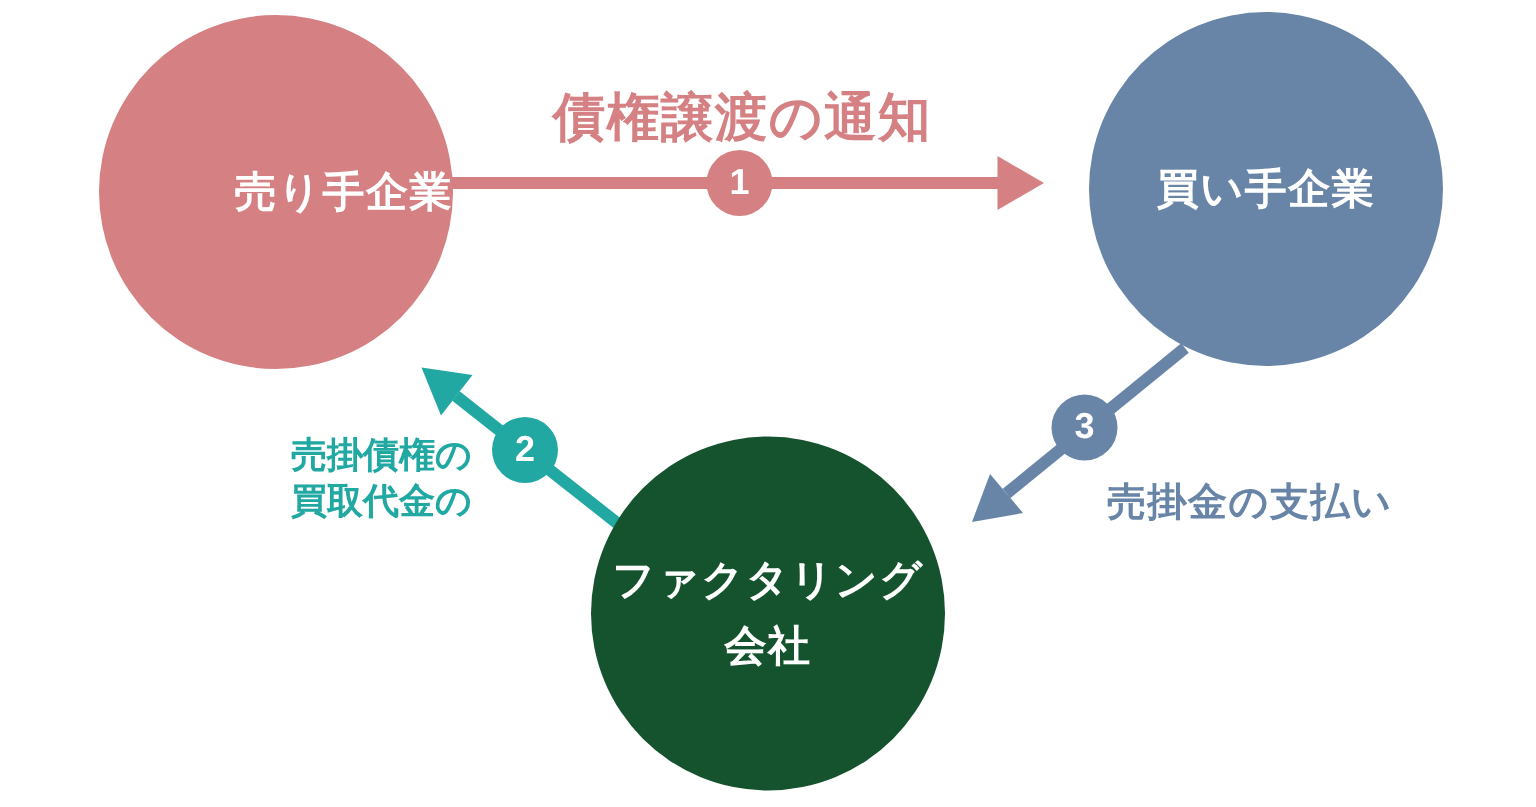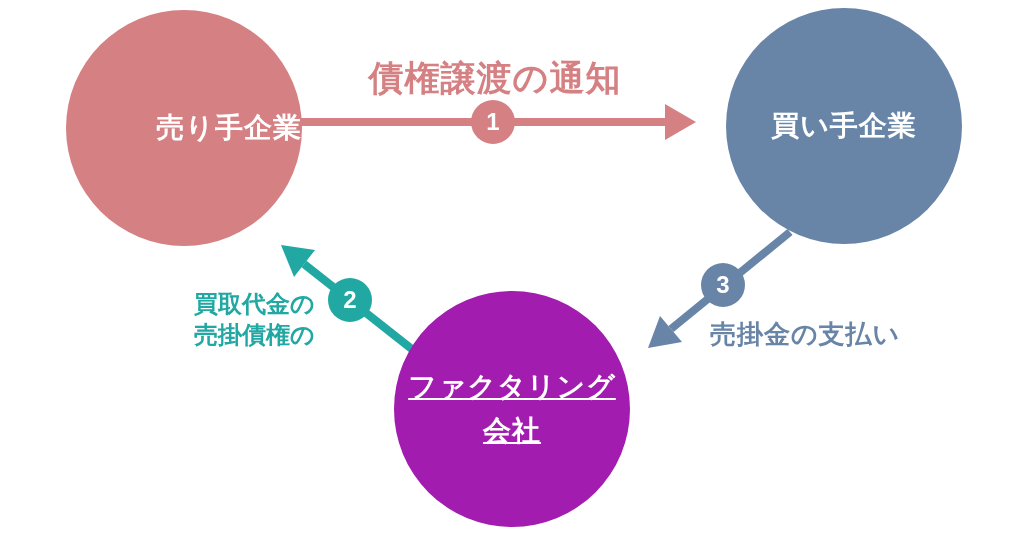--- a/index.html
+++ b/index.html
@@ -96,37 +96,37 @@
   </svg>
 
   <div class="node node-seller" style="background-color: rgb(213, 128, 131);">
     <span>売り手企業</span>
   </div>
 
   <div class="node node-buyer" style="background-color: rgb(104, 133, 168);">
     <span>買い手企業</span>
   </div>
 
-  <div class="node node-factoring" style="background-color: #a21caf; text-decoration: underline;">
+  <div class="node node-factoring" style="background-color: #14532d;">
     <span>ファクタリング</span>
     <span>会社</span>
   </div>
 
   <div class="step-badge badge-1" style="background-color: rgb(213, 128, 131);">
     <span>1</span>
   </div>
   <div class="step-badge badge-2" style="background-color: rgb(33, 168, 163);">
     <span>2</span>
   </div>
   <div class="step-badge badge-3" style="background-color: rgb(104, 133, 168);">
     <span>3</span>
   </div>
 
   <div class="flow-label flow1-label" style="color: rgb(213, 128, 131);">債権譲渡の通知</div>
 
   <div class="flow-label flow2-label" style="color: rgb(33, 168, 163);">
+    <span>売掛債権の</span>
     <span>買取代金の</span>
-    <span>売掛債権の</span>
   </div>
 
-  <div class="flow-label flow3-label" style="color: rgb(104, 133, 168);">売掛金の支払い</div>
+  <div class="flow-label flow3-label" style="color: rgb(104, 133, 168); margin-left: 28px;">売掛金の支払い</div>
 
 </div>
 
 </body></html>

